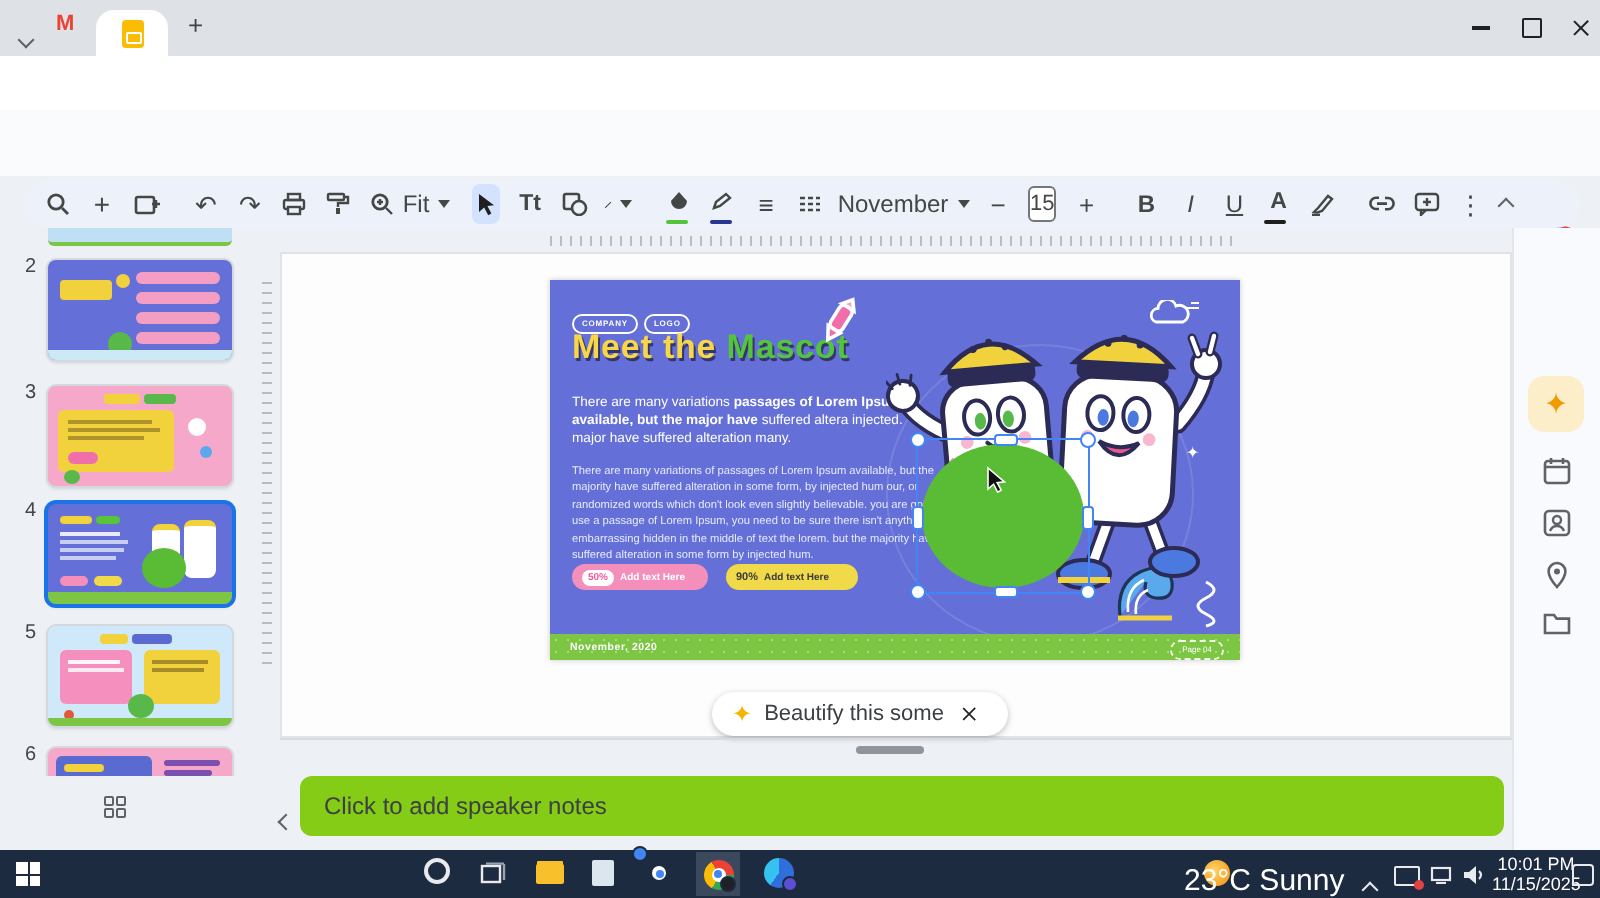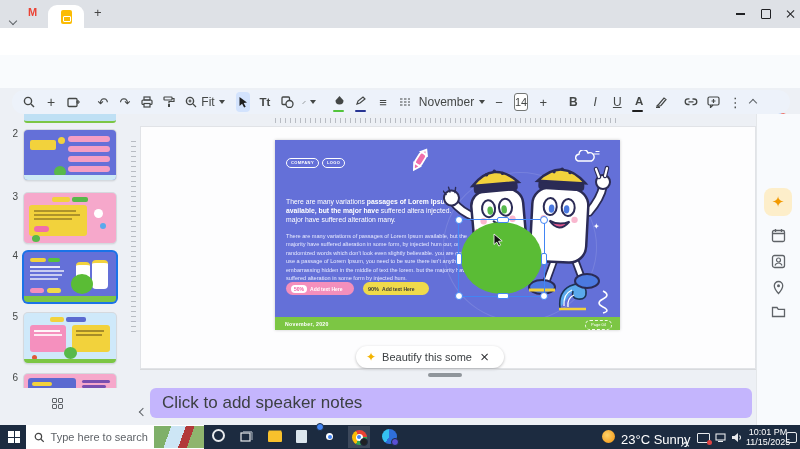--- a/index.html
+++ b/index.html
@@ -72,21 +72,21 @@
   .selbox{position:absolute;left:183px;top:79px;width:87px;height:78px;border:1.3px solid #4285f4;box-sizing:border-box;}
   .handle-c{position:absolute;width:6px;height:6px;border-radius:50%;background:#fff;border:1.3px solid #4285f4;}
   .handle-r{position:absolute;background:#fff;border:1.3px solid #4285f4;border-radius:2px;}
   .slidetxt-dec{position:absolute;color:#fff;}
   
   .beautify{position:absolute;left:356px;top:232px;width:148px;height:22px;background:#fff;border-radius:12px;box-shadow:0 1px 3px rgba(0,0,0,.25);display:flex;align-items:center;gap:6px;padding:0 10px;box-sizing:border-box;font-size:11px;color:#3c4043;}
   .divline{position:absolute;left:140px;top:255px;width:616px;height:1px;background:#d8dadd;}
   .divhandle{position:absolute;left:428px;top:259px;width:34px;height:4px;border-radius:2px;background:#8f959b;}
   .gridicon{position:absolute;width:11px;height:11px;display:grid;grid-template-columns:1fr 1fr;gap:1.5px;}
   .gridicon span{border:1.3px solid #5f6368;border-radius:1px;}
-  .notesbox{position:absolute;left:150px;top:274px;width:602px;height:30px;background:#c4b5fd;border-radius:6px;font-size:17px;color:#3c4043;line-height:30px;padding-left:12px;box-sizing:border-box;}
+  .notesbox{position:absolute;left:150px;top:274px;width:602px;height:30px;background:#84cc16;border-radius:6px;font-size:12px;color:#3c4043;line-height:30px;padding-left:12px;box-sizing:border-box;}
   
   .sidepanel{position:absolute;right:0;top:0;width:43px;height:311px;background:#f8fafd;border-left:1px solid #e4e7ea;}
   .gempill{position:absolute;left:7px;top:74px;width:28px;height:28px;border-radius:8px;background:#fdeeca;display:flex;align-items:center;justify-content:center;color:#f29900;font-size:15px;}
   .spicon{position:absolute;left:14px;color:#5f6368;}
   
   .taskbar{position:absolute;left:0;top:425px;width:800px;height:24px;background:#1c2b40;color:#fff;}
   .winlogo{position:absolute;left:8px;top:6px;width:12px;height:12px;display:grid;grid-template-columns:1fr 1fr;gap:1px;}
   .winlogo span{background:#fff;}
   .tsearch{position:absolute;left:26px;top:0;width:178px;height:24px;background:#fff;display:flex;align-items:center;gap:6px;padding-left:8px;box-sizing:border-box;}
   .tsearch .ph{font-size:11px;color:#5f6368;flex:1;white-space:nowrap;}
@@ -282,21 +282,21 @@
           <path d="M1 2h10M1 5h10M1 8h10" stroke="#444746" stroke-width="1.2" stroke-dasharray="2.5 1.5"></path>
         </svg>
       </span>
     <span class="sep"></span>
     <span class="tbtn" style="gap:5px;min-width:48px;">
         <span>November</span>
         <span class="tri"></span>
       </span>
     <span class="sep"></span>
     <span class="tbtn" style="font-size:13px;">−</span>
-    <span class="sizebox">14</span>
+    <span class="sizebox">15</span>
     <span class="tbtn" style="font-size:13px;">+</span>
     <span class="sep"></span>
     <span class="tbtn" style="font-weight:bold;font-size:12px;">B</span>
     <span class="tbtn" style="font-style:italic;font-size:12px;">I</span>
     <span class="tbtn" style="text-decoration:underline;font-size:12px;">U</span>
     <span class="tbtn" style="position:relative;font-size:11.5px;font-weight:bold;">
         <span style="margin-bottom:3px;">A</span>
         <span class="colorbar" style="background:#1f1f1f;left:0;"></span>
       </span>
     <span class="tbtn">
@@ -396,20 +396,23 @@
     <div class="ruler-top"></div>
     <div class="ruler-left"></div>
 
     <div class="gslide">
       <div class="faintcircle"></div>
 
       <div class="abs" style="left:11px;top:10px;">
         <span class="sbadge">COMPANY</span><span class="sbadge">LOGO</span>
       </div>
 
+      <div class="stitle">
+        <span style="color:#f7d648;">Meet the </span><span style="color:#53c43b;">Mascot</span>
+      </div>
 
       <svg class="abs" style="left:132px;top:6px;transform:rotate(32deg);" width="26" height="28" viewBox="0 0 26 28">
         <g stroke="#fff" stroke-width="1.8">
             <path d="M13 2l3.5 4.5h-7z" fill="#f2a5c8"></path>
             <rect x="9.5" y="6.5" width="7" height="13" rx="2.5" fill="#f06eaa"></rect>
             <path d="M9.5 19.5h7l-3.5 6z" fill="#f06eaa"></path>
           </g>
       </svg>
 
       <svg class="abs" style="left:300px;top:10px;" width="26" height="13" viewBox="0 0 26 13">
@@ -555,45 +558,37 @@
     </div>
   </div>
 
   <div class="taskbar">
     <div class="winlogo">
         <span></span>
         <span></span>
         <span></span>
         <span></span>
       </div>
-    <div class="tsearch">
-      <svg class="ic" width="11" height="11" viewBox="0 0 12 12">
-          <circle cx="5" cy="5" r="3.6" fill="none" stroke="#444" stroke-width="1.4"></circle>
-          <path d="M8 8l3 3" stroke="#444" stroke-width="1.4"></path>
-        </svg>
-      <span class="ph">Type here to search</span>
-      <span class="pic"></span>
-    </div>
     <span class="taskic" style="left:212px;width:13px;height:13px;border:2px solid #e8eaed;border-radius:50%;box-sizing:border-box;"></span>
     <svg class="taskic ic" style="left:240px;top:6px;" width="14" height="12" viewBox="0 0 14 12">
         <rect x="1" y="2" width="9" height="8" fill="none" stroke="#e8eaed" stroke-width="1.2"></rect>
         <path d="M12 1v8M3 0.8h9" stroke="#9aa4b0" stroke-width="1.2"></path>
       </svg>
     <span class="taskic" style="left:268px;top:7px;width:14px;height:10px;background:#f8c12c;border-radius:1px;box-shadow:0 -2px 0 -0.5px #f8c12c;"></span>
     <span class="taskic" style="left:296px;top:5px;width:11px;height:13px;background:#dbe6ee;border-radius:1px;"></span>
     <span class="taskic" style="left:322px;"><span class="chrome"></span><span class="badge" style="background:#4285f4;"></span></span>
     <span class="taskic" style="left:348px;top:1px;width:22px;height:22px;background:rgba(255,255,255,.14);display:flex;align-items:center;justify-content:center;position:absolute;">
         <span class="chrome" style="position:relative;"></span>
         <span class="badge" style="background:#202124;right:2px;bottom:2px;"></span>
       </span>
     <span class="taskic" style="left:382px;width:15px;height:15px;border-radius:50%;background:conic-gradient(#2f6fdb 0 60%,#35c1f1 0 100%);position:absolute;">
         <span class="badge" style="background:#5b4fd4;"></span>
       </span>
     <span class="taskic" style="left:602px;top:5px;width:13px;height:13px;border-radius:50%;background:radial-gradient(circle at 40% 40%,#ffd36a,#f1900c);"></span>
-    <span class="abs" style="left:621px;top:7px;font-size:13px;color:#fff;">23°C Sunny</span>
+    <span class="abs" style="left:592px;top:7px;font-size:15px;color:#fff;">23°C Sunny</span>
     <span class="abs" style="left:682px;top:10px;"><span class="chev up" style="border-color:#e8eaed;"></span></span>
     <span class="abs" style="left:697px;top:8px;width:11px;height:8px;border:1.2px solid #e8eaed;border-radius:1px;">
         <span style="position:absolute;right:-3px;bottom:-3px;width:5px;height:5px;border-radius:50%;background:#e04343;"></span>
       </span>
     <svg class="abs ic" style="left:715px;top:8px;" width="11" height="9" viewBox="0 0 11 9">
         <rect x="1" y="1" width="9" height="6" fill="none" stroke="#e8eaed" stroke-width="1.1"></rect>
         <path d="M3 8.5h5" stroke="#e8eaed" stroke-width="1.1"></path>
       </svg>
     <svg class="abs ic" style="left:731px;top:7px;" width="12" height="11" viewBox="0 0 12 11">
         <polygon points="1,4 3.5,4 7,1 7,10 3.5,7 1,7" fill="#e8eaed"></polygon>

